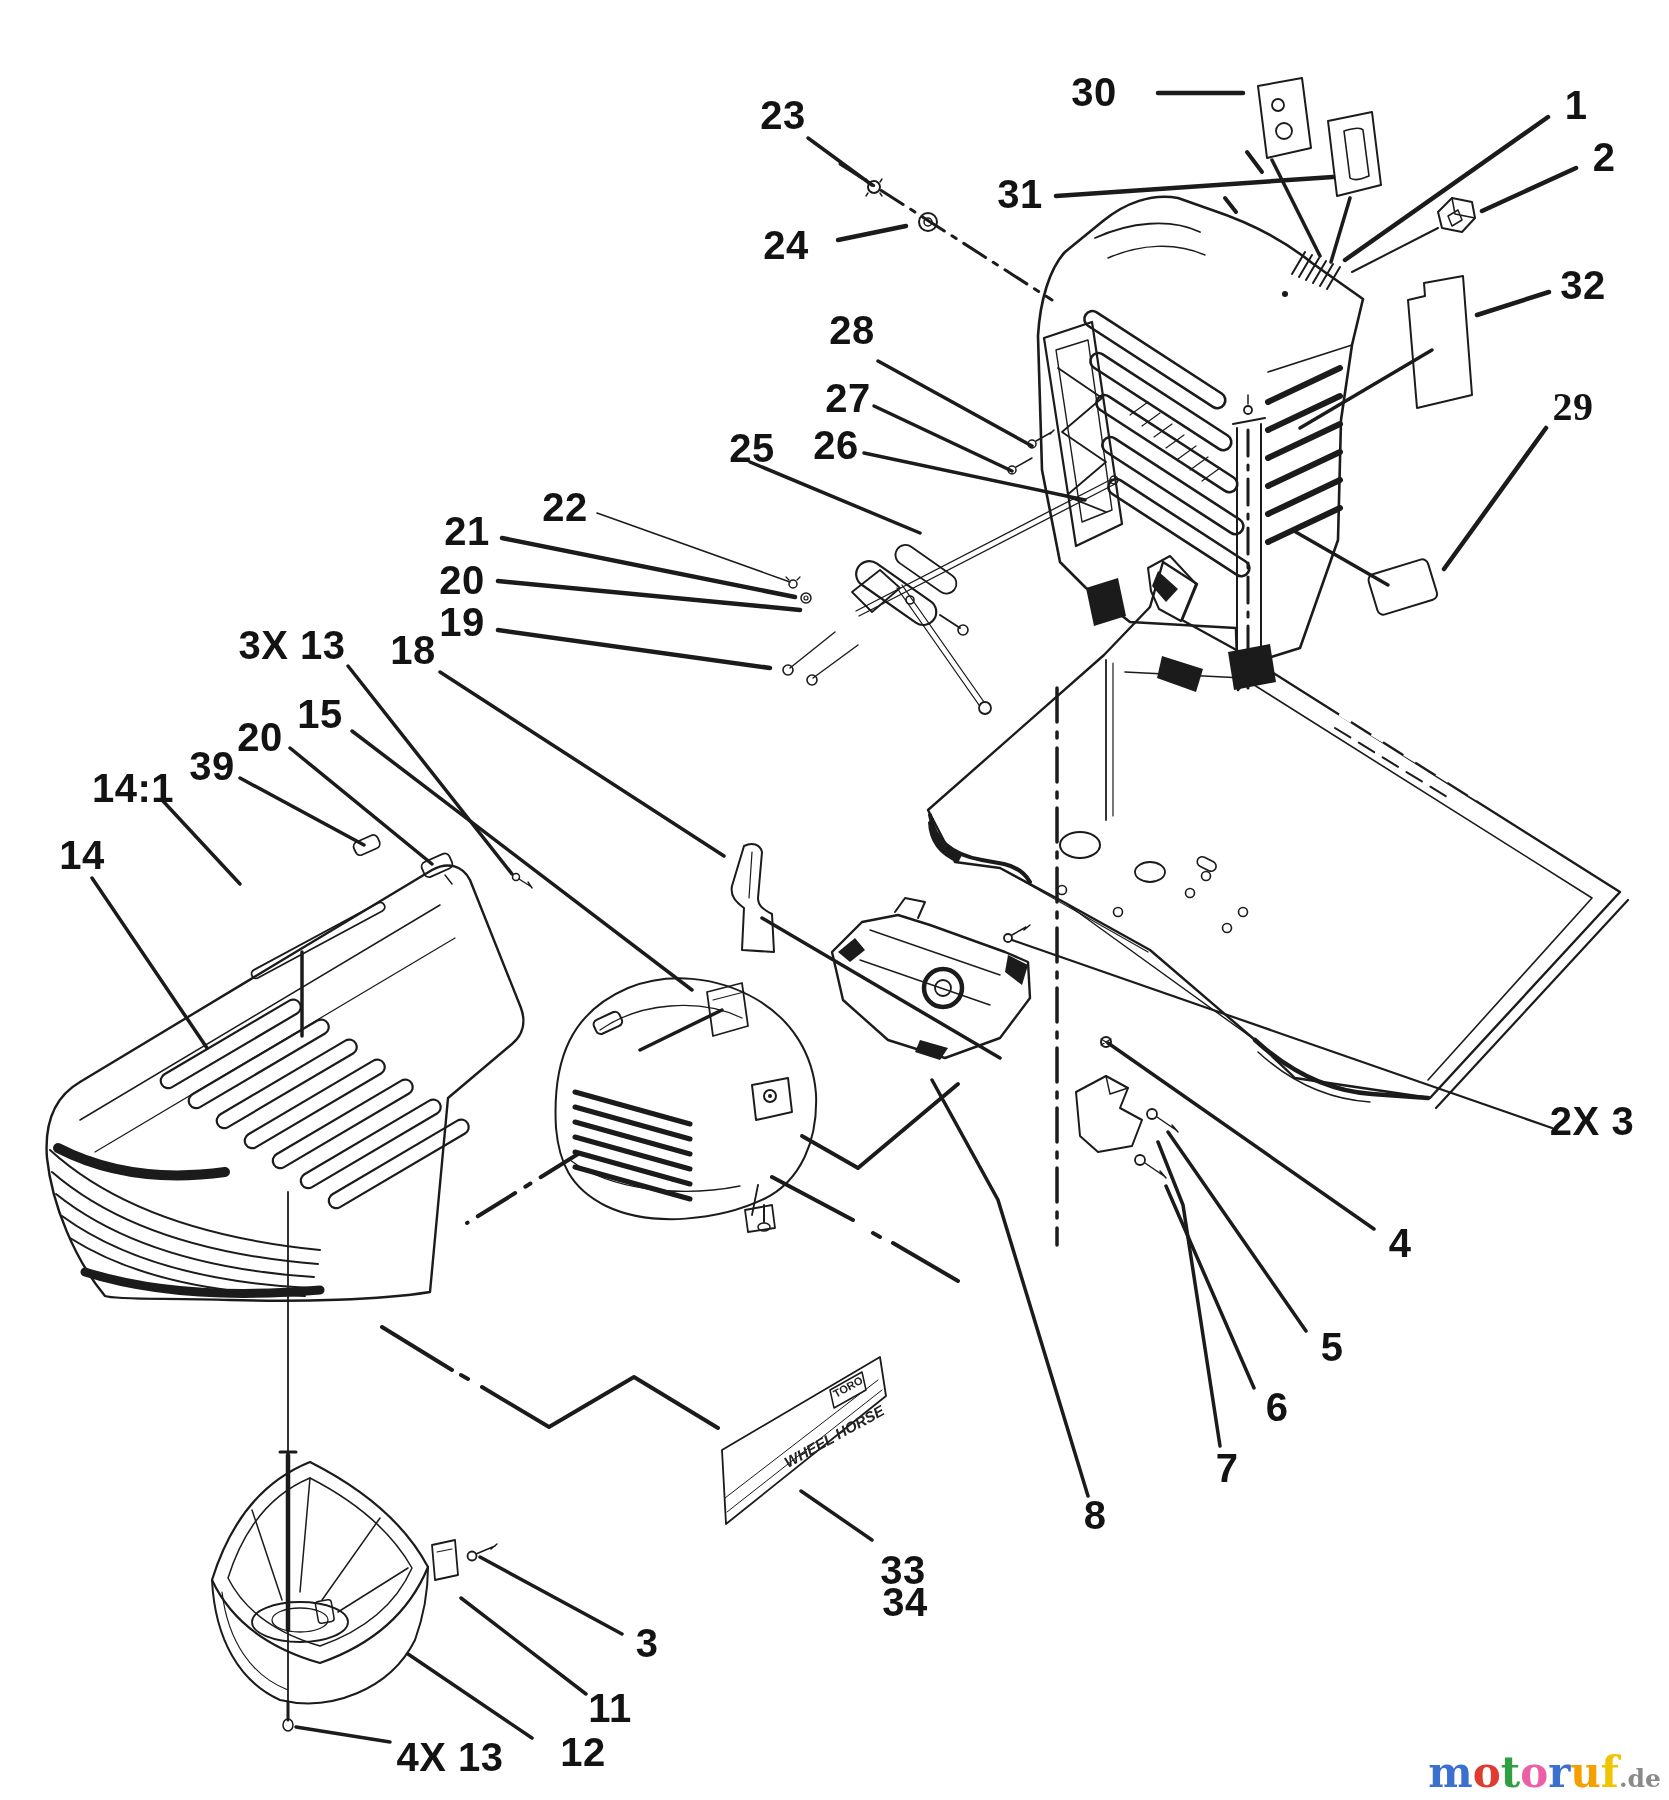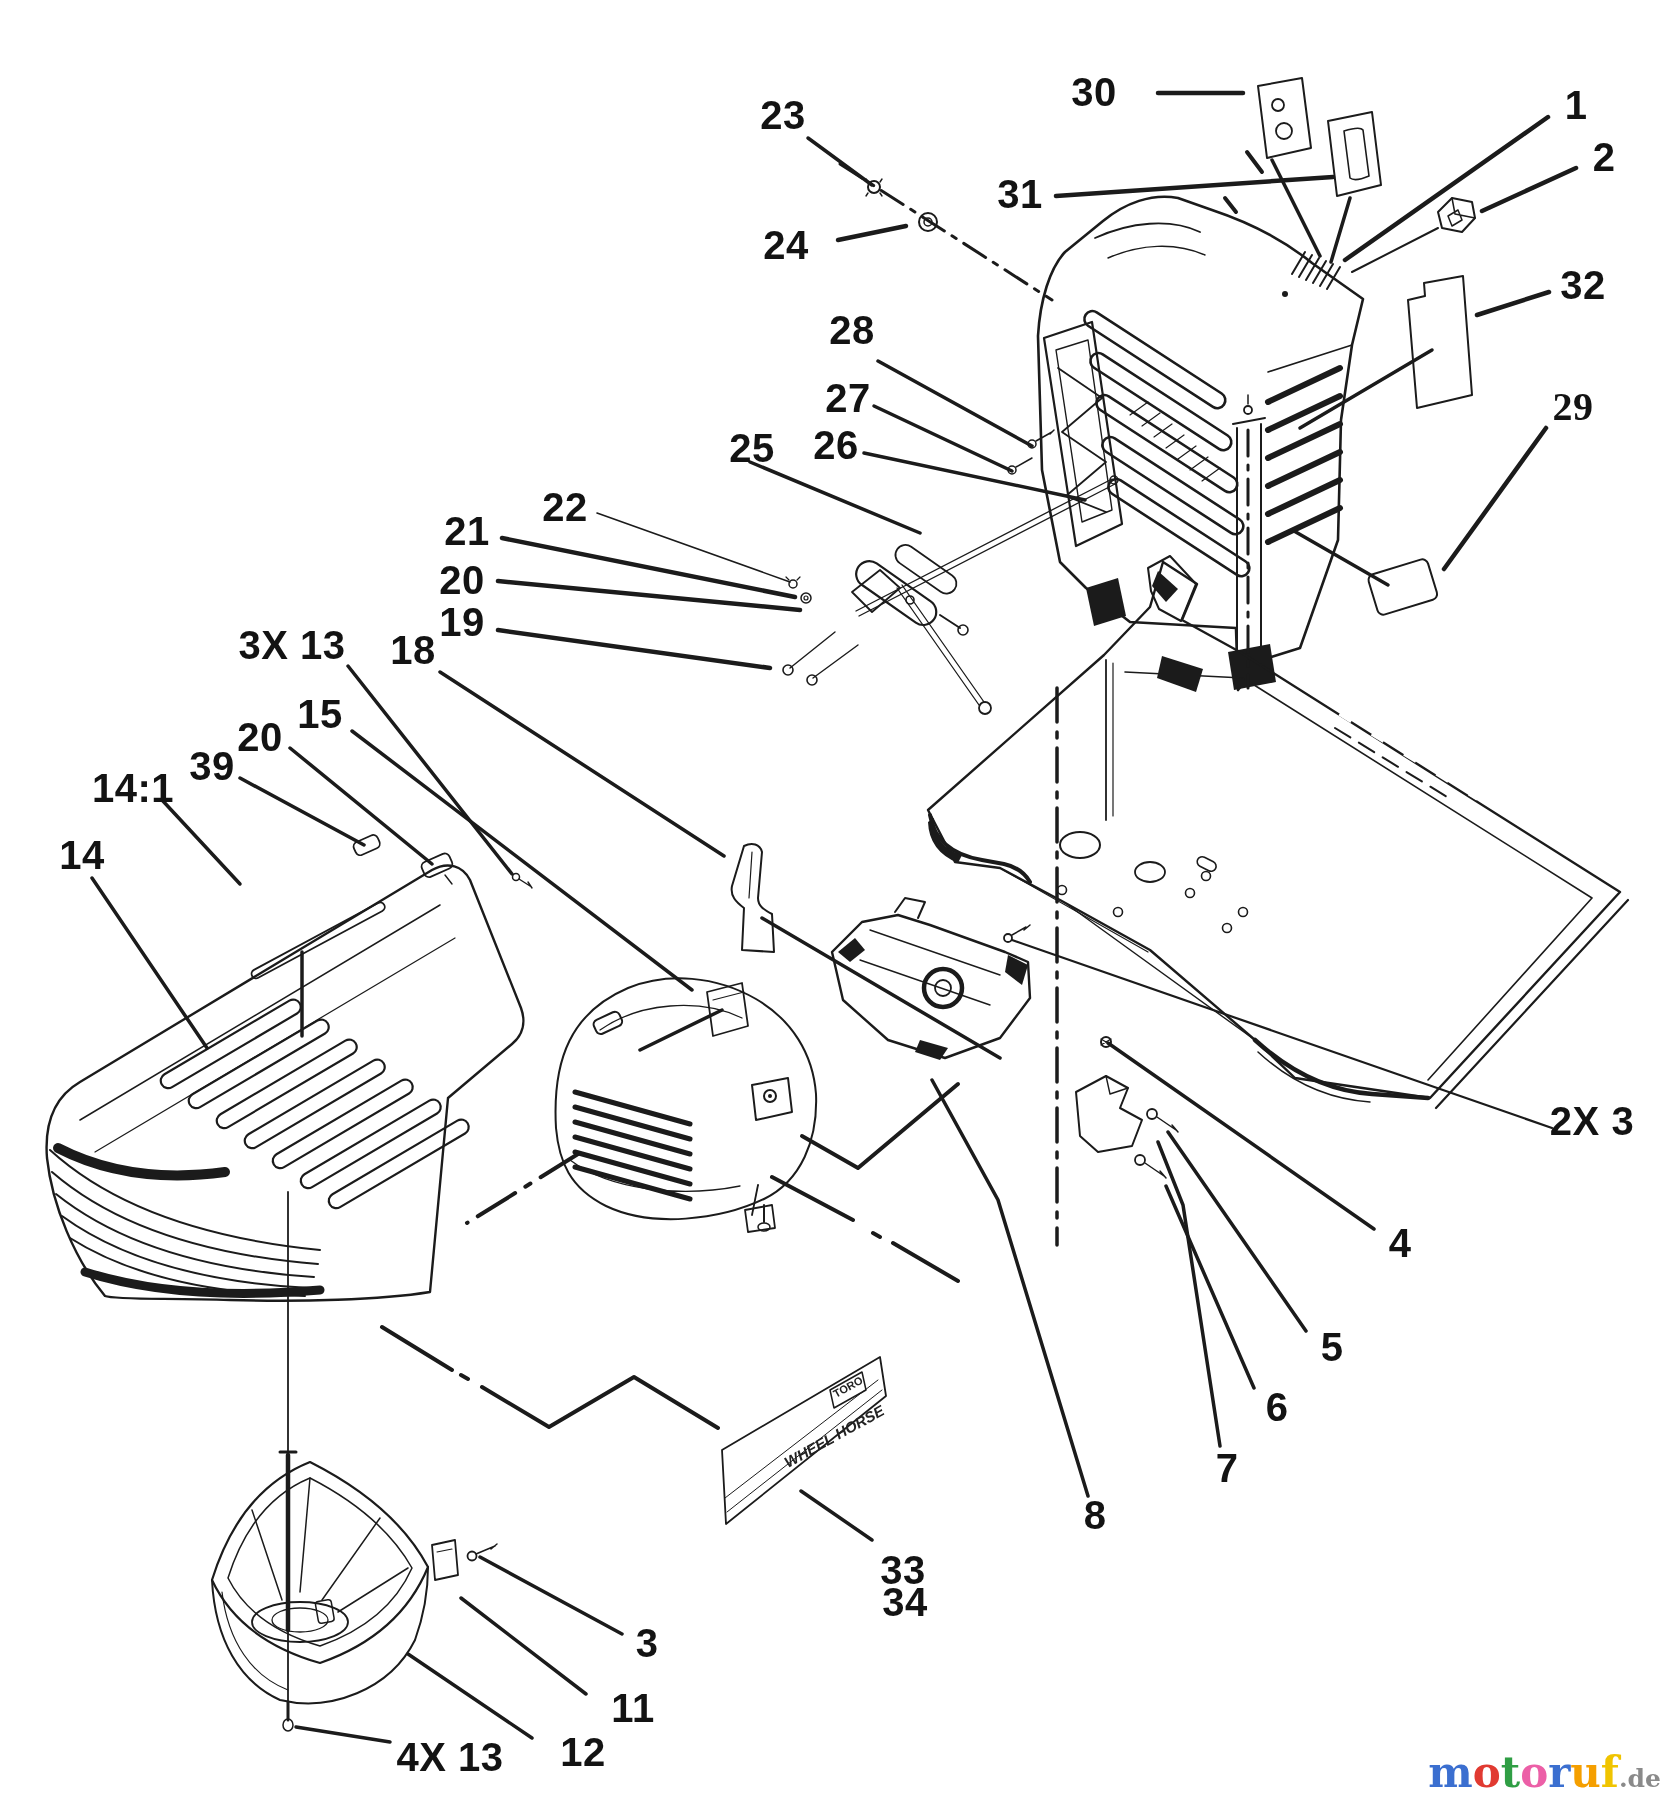--- a/index.html
+++ b/index.html
@@ -356,21 +356,21 @@
       <div class="callout" style="left: 82px; top: 855px;">14</div>
       <div class="callout" style="left: 1592px; top: 1121px;">2X 3</div>
       <div class="callout" style="left: 1400px; top: 1243px;">4</div>
       <div class="callout" style="left: 1332px; top: 1347px;">5</div>
       <div class="callout" style="left: 1277px; top: 1407px;">6</div>
       <div class="callout" style="left: 1227px; top: 1468px;">7</div>
       <div class="callout" style="left: 1095px; top: 1515px;">8</div>
       <div class="callout" style="left: 903px; top: 1570px;">33</div>
       <div class="callout" style="left: 905px; top: 1602px;">34</div>
       <div class="callout" style="left: 647px; top: 1643px;">3</div>
-      <div class="callout" style="left: 610px; top: 1708px; margin-left: 23px;">11</div>
+      <div class="callout" style="left: 610px; top: 1708px;">11</div>
       <div class="callout" style="left: 557px; top: 1752px; margin-left: 26px;">12</div>
       <div class="callout" style="left: 450px; top: 1757px;">4X 13</div>
     </div>
 
 <div class="wm">
   <span id="wm-word"><span style="color: rgb(59, 111, 208);">m</span><span style="color: rgb(225, 58, 49);">o</span><span style="color: rgb(47, 158, 68);">t</span><span style="color: rgb(236, 95, 167);">o</span><span style="color: rgb(59, 111, 208);">r</span><span style="color: rgb(245, 159, 0);">u</span><span style="color: rgb(240, 196, 0);">f</span></span><span id="wm-tld" class="tld" style="color: rgb(138, 138, 138);">.de</span>
 </div>
 
 </div>
 

